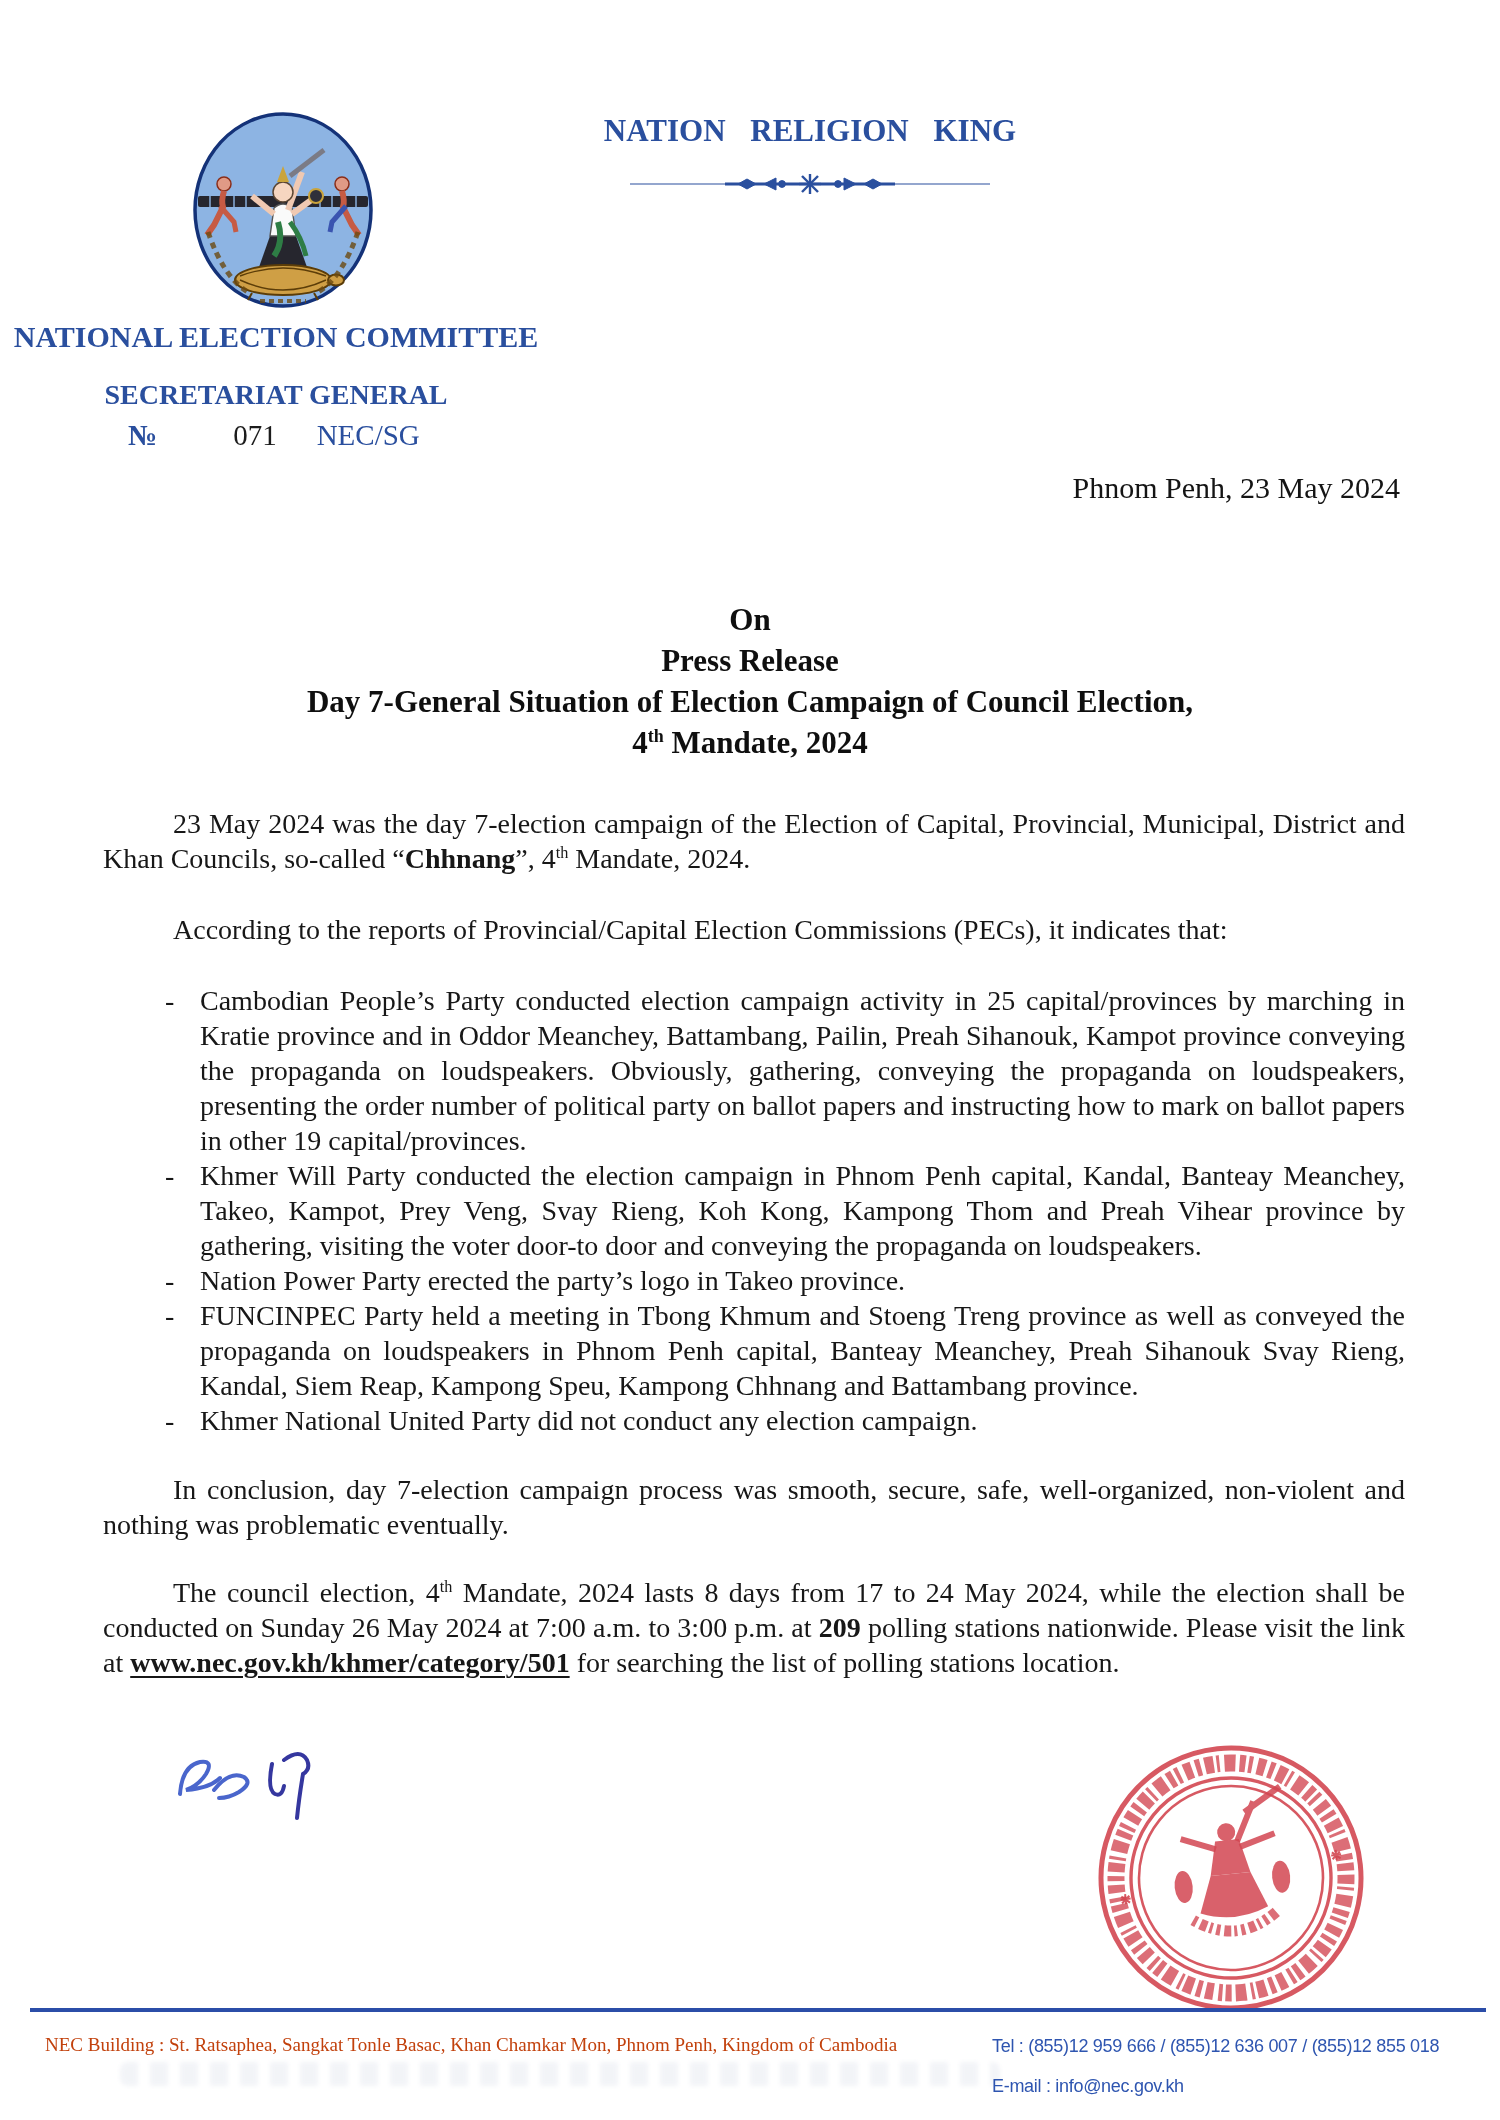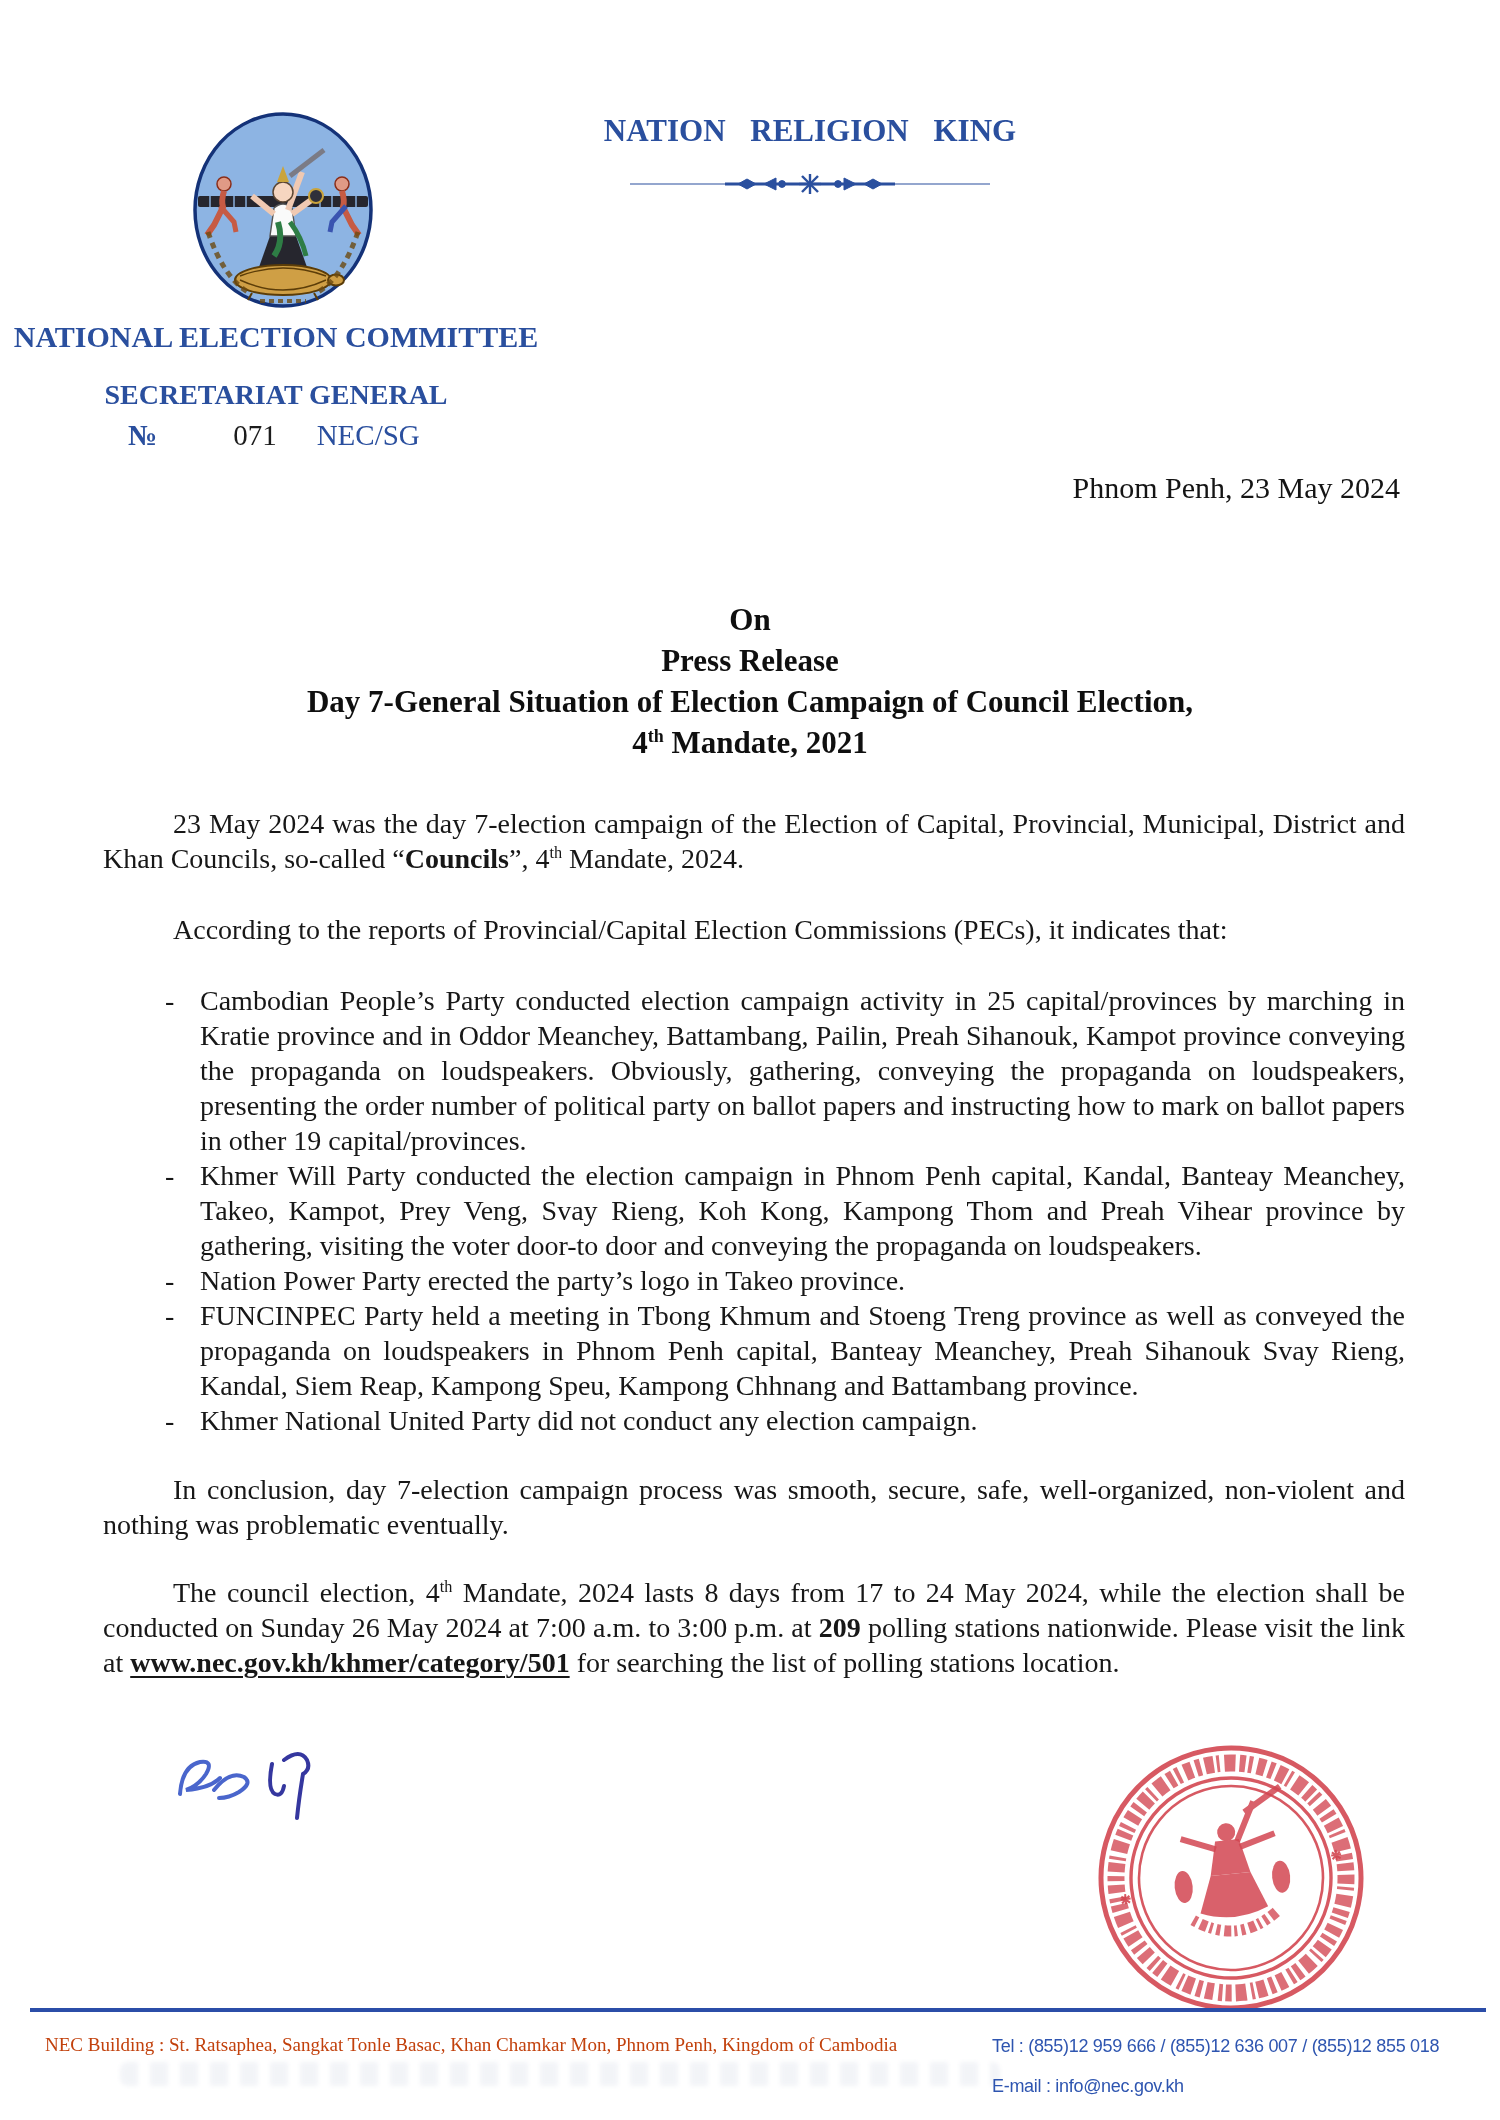--- a/index.html
+++ b/index.html
@@ -137,25 +137,25 @@
   <div class="refline">
     <span class="no">№</span><span class="refnum">071</span><span class="refsuf">NEC/SG</span>
   </div>
 
   <div class="dateline">Phnom Penh, 23 May 2024</div>
 
   <div class="titleblock">
     <div>On</div>
     <div>Press Release</div>
     <div>Day 7-General Situation of Election Campaign of Council Election,</div>
-    <div><span>4</span><sup>th</sup><span> Mandate, 2021</span></div>
+    <div><span>4</span><sup>th</sup><span> Mandate, 2024</span></div>
   </div>
 
   <div class="bodytext">
-    <p class="indent"><span>23 May 2024 was the day 7-election campaign of the Election of Capital, Provincial, Municipal, District and Khan Councils, so-called “</span><b>Councils</b><span>”, 4</span><sup>th</sup><span> Mandate, 2024.</span></p>
+    <p class="indent"><span>23 May 2024 was the day 7-election campaign of the Election of Capital, Provincial, Municipal, District and Khan Councils, so-called “</span><b>Chhnang</b><span>”, 4</span><sup>th</sup><span> Mandate, 2024.</span></p>
 
     <p class="indent">According to the reports of Provincial/Capital Election Commissions (PECs), it indicates that:</p>
 
     <div class="list">
       <div class="li"><span class="dash">-</span><span>Cambodian People’s Party conducted election campaign activity in 25 capital/provinces by marching in Kratie province and in Oddor Meanchey, Battambang, Pailin, Preah Sihanouk, Kampot province conveying the propaganda on loudspeakers. Obviously, gathering, conveying the propaganda on loudspeakers, presenting the order number of political party on ballot papers and instructing how to mark on ballot papers in other 19 capital/provinces.</span></div>
       <div class="li"><span class="dash">-</span><span>Khmer Will Party conducted the election campaign in Phnom Penh capital, Kandal, Banteay Meanchey, Takeo, Kampot, Prey Veng, Svay Rieng, Koh Kong, Kampong Thom and Preah Vihear province by gathering, visiting the voter door-to door and conveying the propaganda on loudspeakers.</span></div>
       <div class="li"><span class="dash">-</span><span>Nation Power Party erected the party’s logo in Takeo province.</span></div>
       <div class="li"><span class="dash">-</span><span>FUNCINPEC Party held a meeting in Tbong Khmum and Stoeng Treng province as well as conveyed the propaganda on loudspeakers in Phnom Penh capital, Banteay Meanchey, Preah Sihanouk Svay Rieng, Kandal, Siem Reap, Kampong Speu, Kampong Chhnang and Battambang province.</span></div>
       <div class="li"><span class="dash">-</span><span>Khmer National United Party did not conduct any election campaign.</span></div>
     </div>

